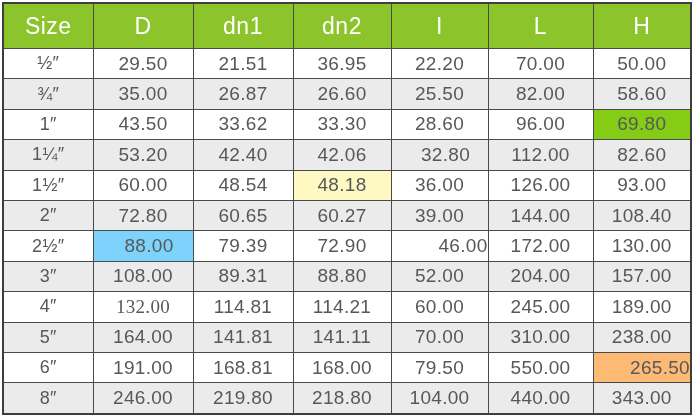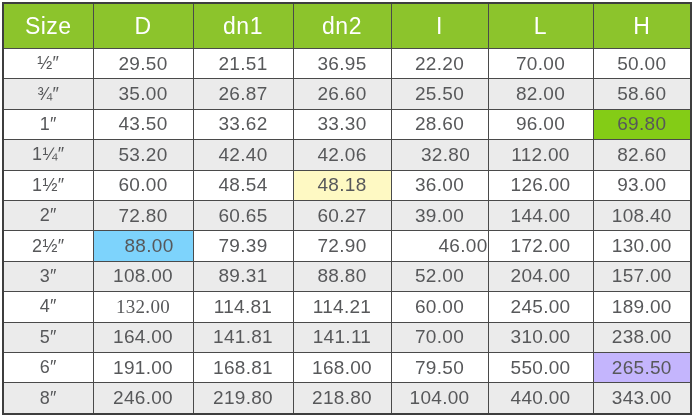--- a/index.html
+++ b/index.html
@@ -159,21 +159,21 @@
         <td style="background: rgb(235, 235, 235); color: rgb(87, 88, 90);">310.00</td>
         <td style="background: rgb(235, 235, 235); color: rgb(87, 88, 90);">238.00</td>
       </tr>
       <tr>
         <td class="size-cell" style="background: rgb(255, 255, 255); color: rgb(87, 88, 90);">6″</td>
         <td style="background: rgb(255, 255, 255); color: rgb(87, 88, 90);">191.00</td>
         <td style="background: rgb(255, 255, 255); color: rgb(87, 88, 90);">168.81</td>
         <td style="background: rgb(255, 255, 255); color: rgb(87, 88, 90);">168.00</td>
         <td style="background: rgb(255, 255, 255); color: rgb(87, 88, 90);">79.50</td>
         <td style="background: rgb(255, 255, 255); color: rgb(87, 88, 90);">550.00</td>
-        <td style="background: #c4b5fd; color: rgb(87, 88, 90);">265.50</td>
+        <td style="background: #fdba74; color: rgb(87, 88, 90); text-align: right;">265.50</td>
       </tr>
       <tr>
         <td class="size-cell" style="background: rgb(235, 235, 235); color: rgb(87, 88, 90);">8″</td>
         <td style="background: rgb(235, 235, 235); color: rgb(87, 88, 90);">246.00</td>
         <td style="background: rgb(235, 235, 235); color: rgb(87, 88, 90);">219.80</td>
         <td style="background: rgb(235, 235, 235); color: rgb(87, 88, 90);">218.80</td>
         <td style="background: rgb(235, 235, 235); color: rgb(87, 88, 90);">104.00</td>
         <td style="background: rgb(235, 235, 235); color: rgb(87, 88, 90);">440.00</td>
         <td style="background: rgb(235, 235, 235); color: rgb(87, 88, 90);">343.00</td>
       </tr>

